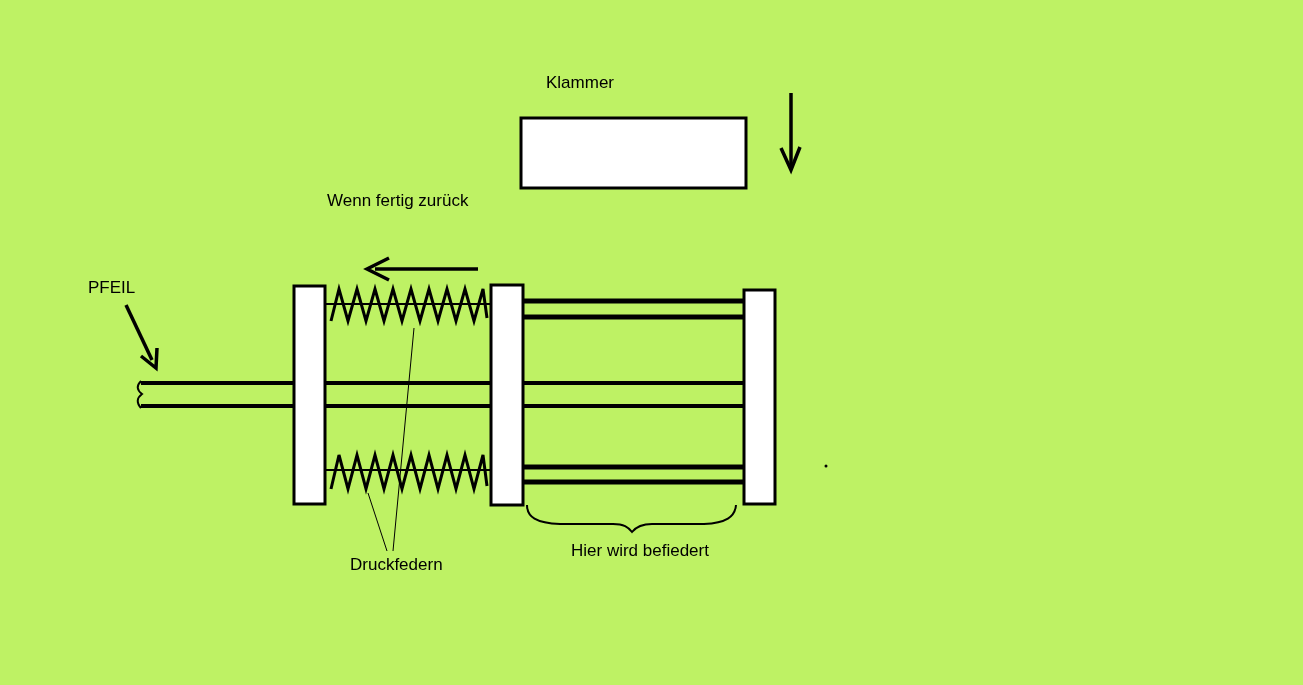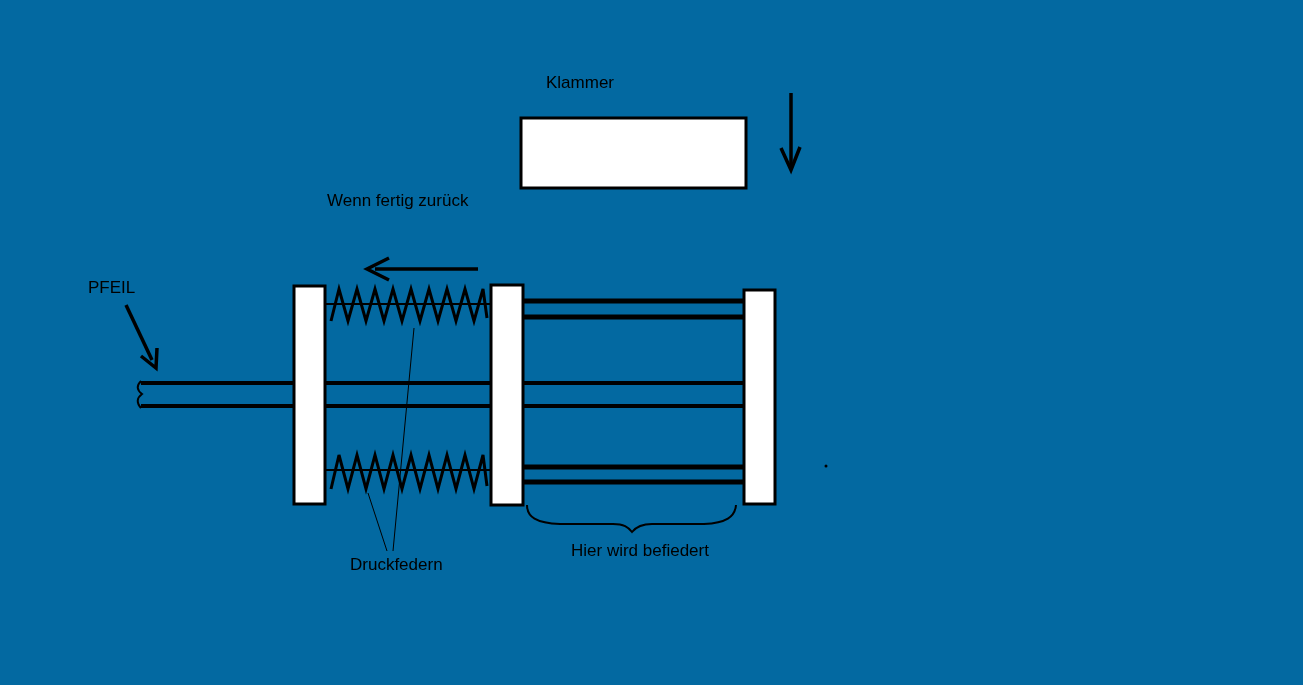--- a/index.html
+++ b/index.html
@@ -4,21 +4,21 @@
 <style>
   html, body {
     margin: 0;
     padding: 0;
     background: #ffffff;
   }
   .canvas-wrap {
     position: relative;
     width: 1303px;
     height: 685px;
-    background: #0369a1;
+    background: #bef264;
     overflow: hidden;
     font-family: "Liberation Sans", sans-serif;
   }
   svg text {
     font-family: "Liberation Sans", sans-serif;
     font-size: 17px;
     fill: #000000;
   }
   .ink {
     stroke: #000000;

